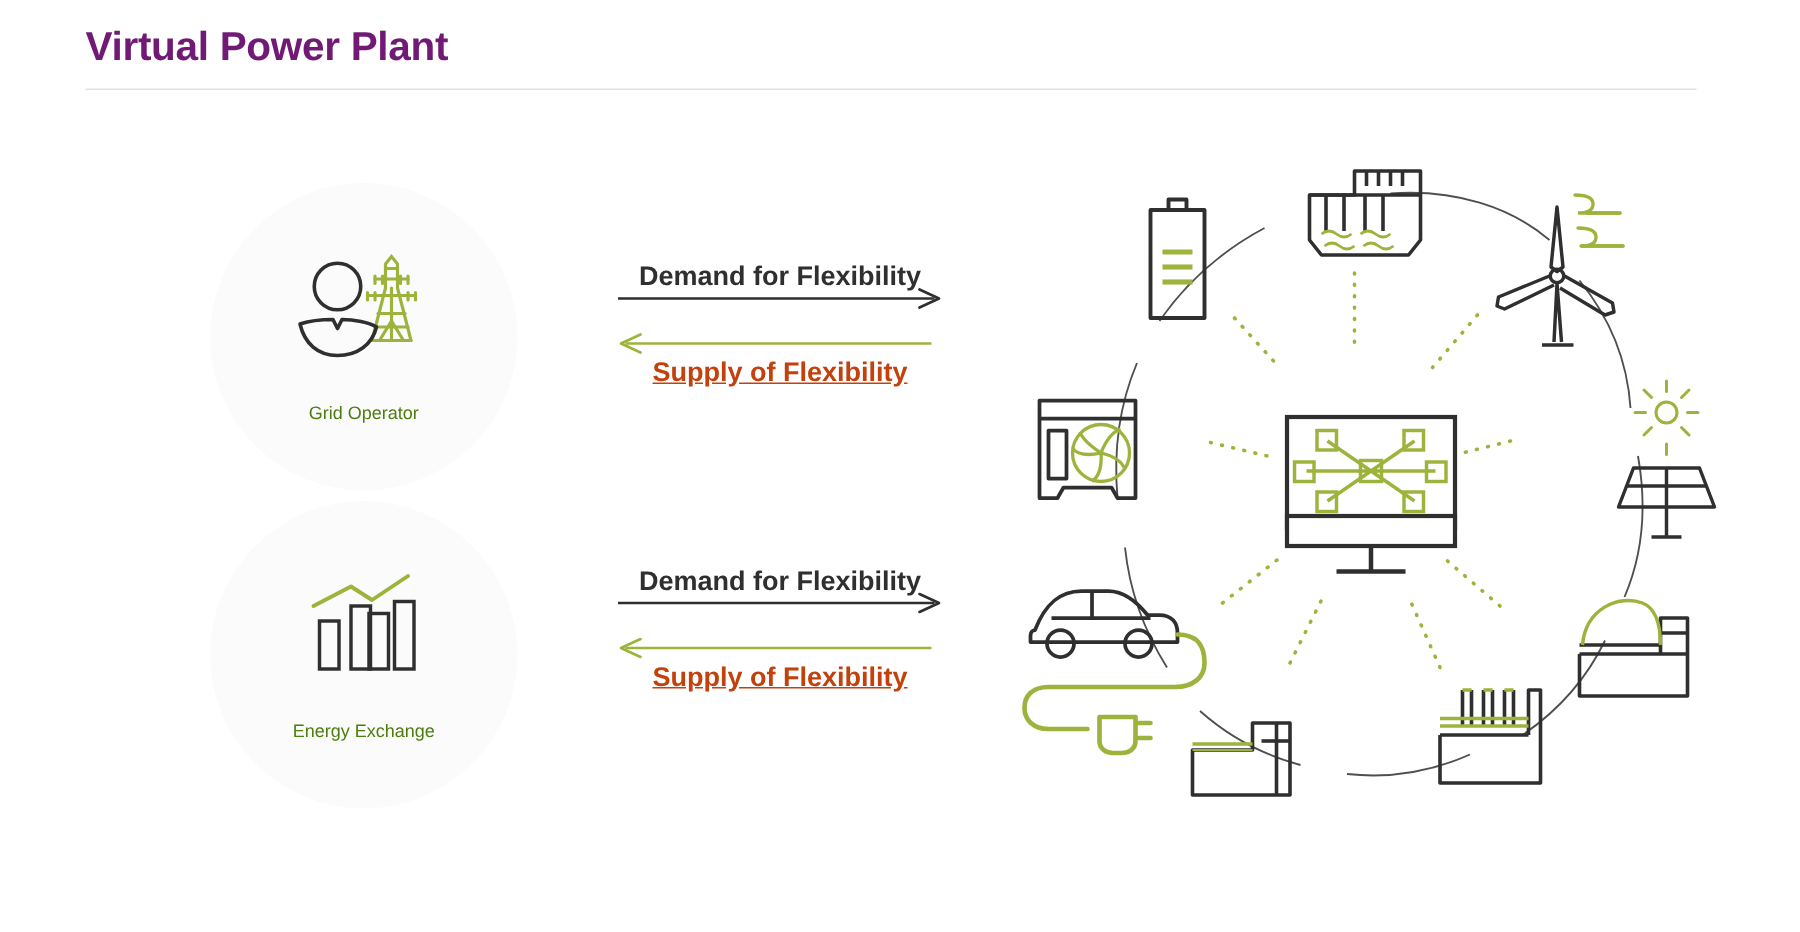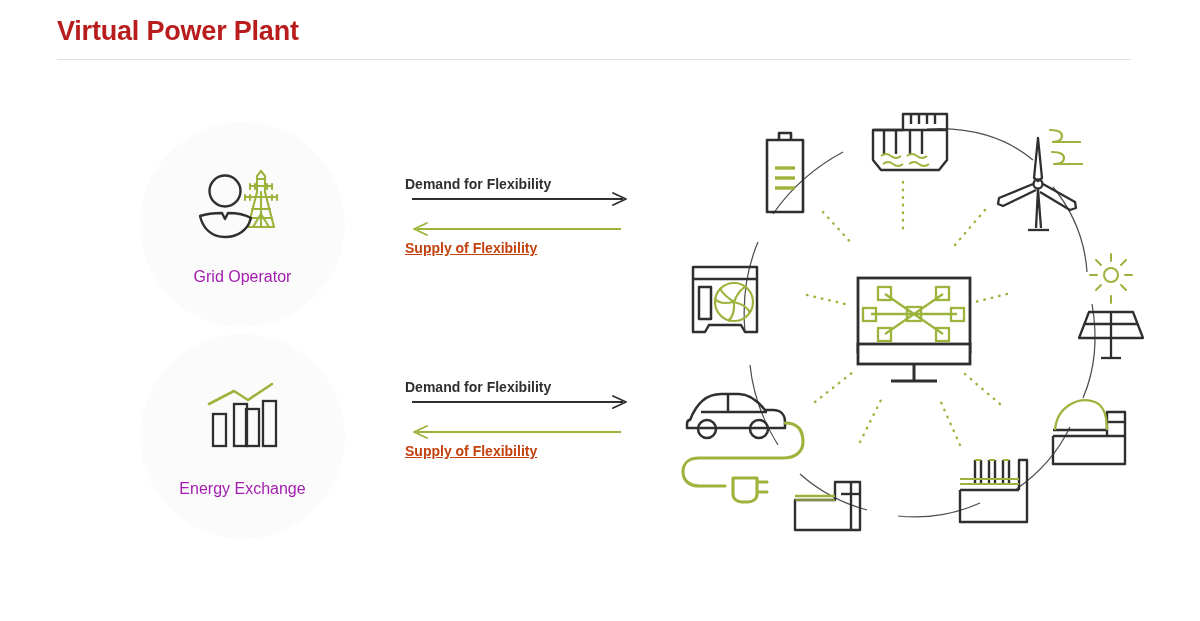--- a/index.html
+++ b/index.html
@@ -14,21 +14,21 @@
     position: relative;
     overflow: hidden;
   }
 
   
   #page-title {
     position: absolute;
     left: 57px; top: 16px;
     font-size: 27px;
     font-weight: bold;
-    color: #b91c1c;
+    color: #701a75;
     letter-spacing: -0.2px;
     white-space: nowrap;
   }
   #title-rule {
     position: absolute;
     left: 57px; top: 59px;
     width: 1074px; height: 1px;
     background: #e2e2e2;
   }
 
@@ -45,38 +45,38 @@
   }
   #actor-grid-operator { left: 140px; top: 122px; }
   #actor-energy-exchange { left: 140px; top: 334px; }
   .actor-icon {
     margin-top: 38px;
     width: 130px; height: 100px;
     display: block;
   }
   .actor-label {
     margin-top: 8px;
-    font-size: 16px;
-    color: #a21caf;
+    font-size: 12px;
+    color: #4d7c0f;
     text-align: center;
     white-space: nowrap;
   }
 
   
   .flow {
     position: absolute;
     width: 230px;
     height: 82px;
   }
   #flow-top { left: 405px; top: 176px; }
   #flow-bottom { left: 405px; top: 379px; }
   .flow-label {
-    font-size: 14px;
+    font-size: 18px;
     font-weight: bold;
-    text-align: left;
+    text-align: center;
     white-space: nowrap;
     line-height: 16px;
   }
   .flow-label.demand { color: #2f2f2f; }
   .flow-label.supply { color: #c2410c; text-decoration: underline; }
   .flow-svg { display: block; width: 230px; height: 14px; }
 
   
   #ring-diagram {
     position: absolute;

